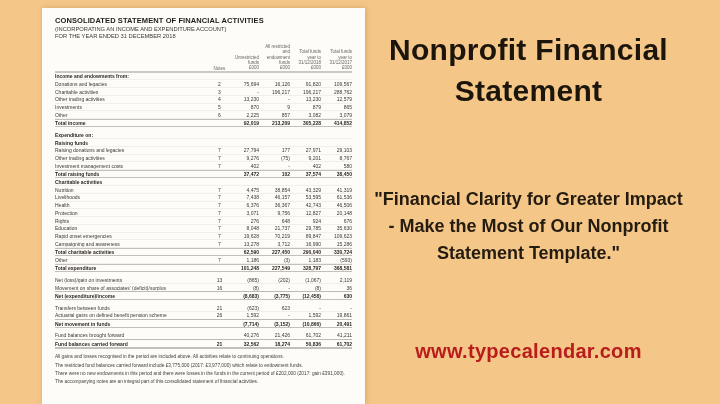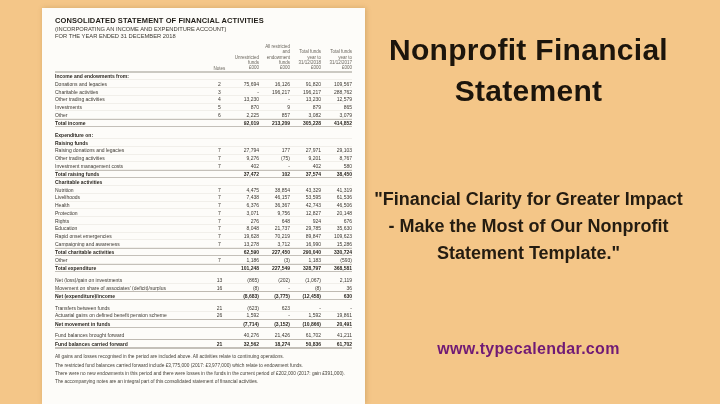--- a/index.html
+++ b/index.html
@@ -47,21 +47,21 @@
     box-sizing:border-box; text-align:center; font-size:30px; line-height:1.35;
     font-weight:bold; color:#1c150c; letter-spacing:.3px;
   }
   .quote {
     position:absolute; top:186px; left:0; width:100%; padding:0 32px;
     box-sizing:border-box; text-align:center; font-size:18px; line-height:1.5;
     font-weight:bold; color:#241c11;
   }
   .site {
     position:absolute; top:340px; left:0; width:100%; text-align:center;
-    font-size:16px; font-weight:bold; color:#701a75; letter-spacing:.3px;
+    font-size:20px; font-weight:bold; color:#b91c1c; letter-spacing:.3px;
   }
 </style>
 </head>
 <body>
 
 <div class="stage">
 
   <div class="doc-page">
     <div class="doc-inner">
       <div class="doc-head">

